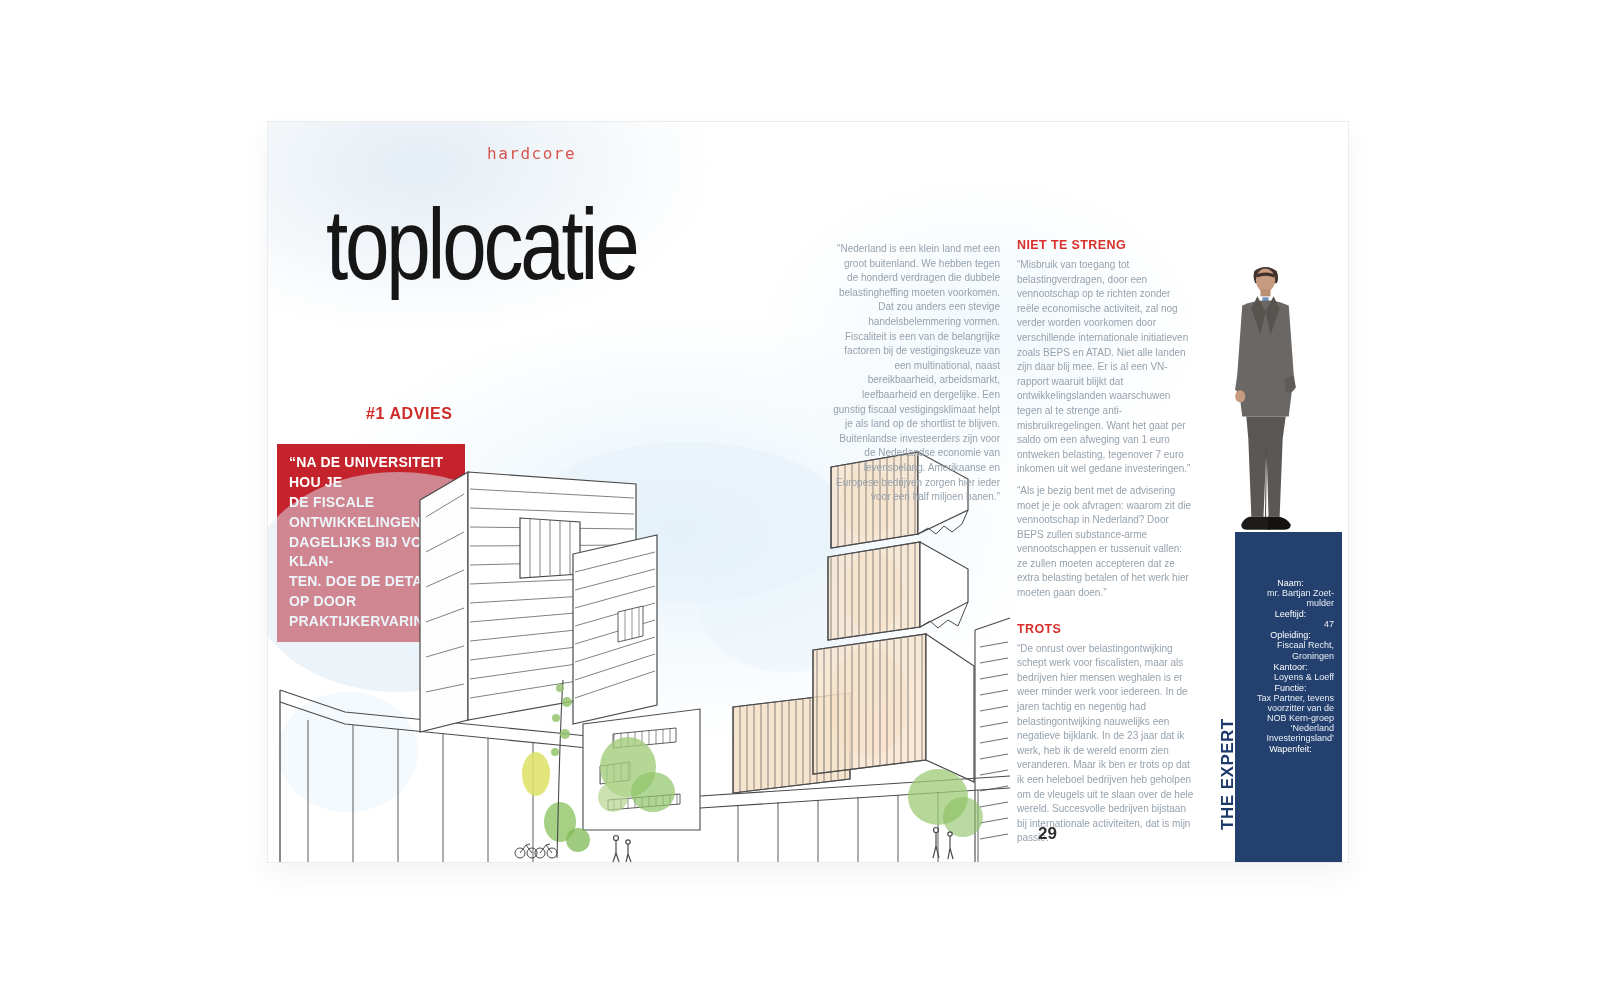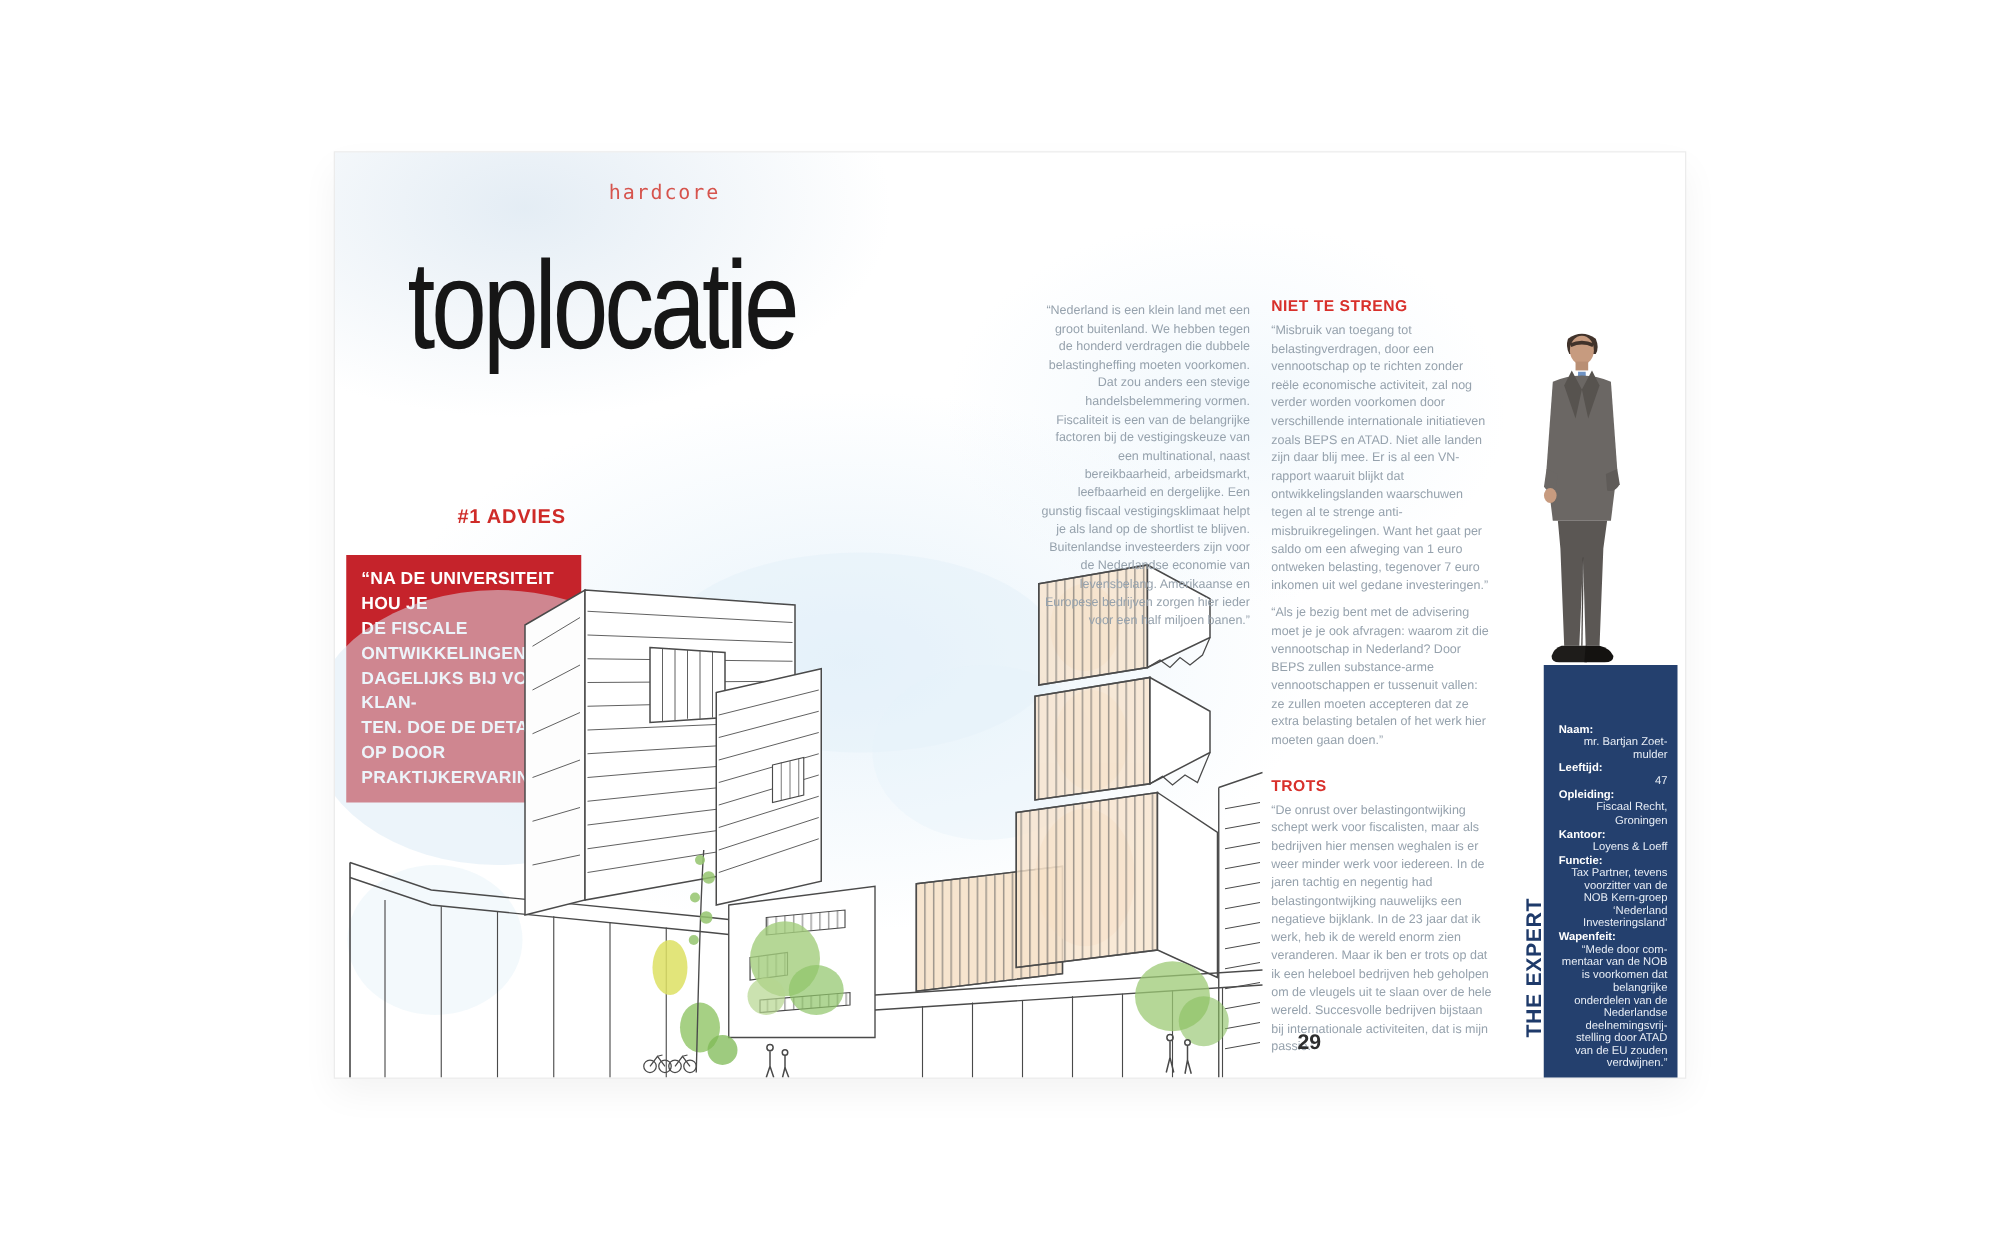--- a/index.html
+++ b/index.html
@@ -28,21 +28,21 @@
   .illu{left:0;top:300px;width:760px;height:440px;}
   .col{position:absolute;}
   .col1{left:564px;top:120px;width:168px;text-align:right;}
   .col2{left:749px;top:116px;width:178px;}
   .body-p{font-size:10px;line-height:1.46;color:#96a2ad;margin:0 0 7px 0;}
   .sec-h{font-size:12.5px;font-weight:800;color:#d8302b;letter-spacing:.4px;margin:21px 0 6px 0;}
   .sec-h.first{margin-top:0;}
   .expert-photo{left:944px;top:140px;width:108px;height:288px;z-index:3;}
   .expert-box{left:967px;top:410px;width:107px;height:330px;background:#24406e;z-index:2;
     box-sizing:border-box;padding:46px 8px 8px 12px;}
-  .f-label{font-size:9px;font-weight:700;color:#ffffff;line-height:1.12;}
+  .f-label{font-size:9px;font-weight:400;color:#ffffff;line-height:1.12;text-align:center;}
   .f-value{font-size:9px;color:#e9eef6;line-height:1.12;margin:0 0 1px 0;text-align:right;}
   .the-expert{left:950px;top:708px;width:102px;height:22px;transform:rotate(-90deg);
     transform-origin:0 0;font-size:17px;font-weight:800;color:#1e3a6a;letter-spacing:.5px;
     white-space:nowrap;}
   .pagenum{left:770px;top:702px;font-size:17px;font-weight:700;color:#2e2e2e;}
 </style>
 </head>
 <body>
 
 <div class="stage">
@@ -214,21 +214,20 @@
       <p class="f-value">mr. Bartjan Zoet-mulder</p>
       <div class="f-label">Leeftijd:</div>
       <p class="f-value">47</p>
       <div class="f-label">Opleiding:</div>
       <p class="f-value">Fiscaal Recht, Groningen</p>
       <div class="f-label">Kantoor:</div>
       <p class="f-value">Loyens &amp; Loeff</p>
       <div class="f-label">Functie:</div>
       <p class="f-value">Tax Partner, tevens voorzitter van de NOB Kern-groep ‘Nederland Investeringsland’</p>
       <div class="f-label">Wapenfeit:</div>
-      <p class="f-value">“Mede door com-mentaar van de NOB is voorkomen dat belangrijke onderdelen van de Nederlandse deelnemingsvrij-stelling door ATAD van de EU zouden verdwijnen.”</p>
     </div>
 
     <div class="abs the-expert">THE EXPERT</div>
 
     <div class="abs pagenum">29</div>
 
   </div>
 </div>
 
 </body></html>

